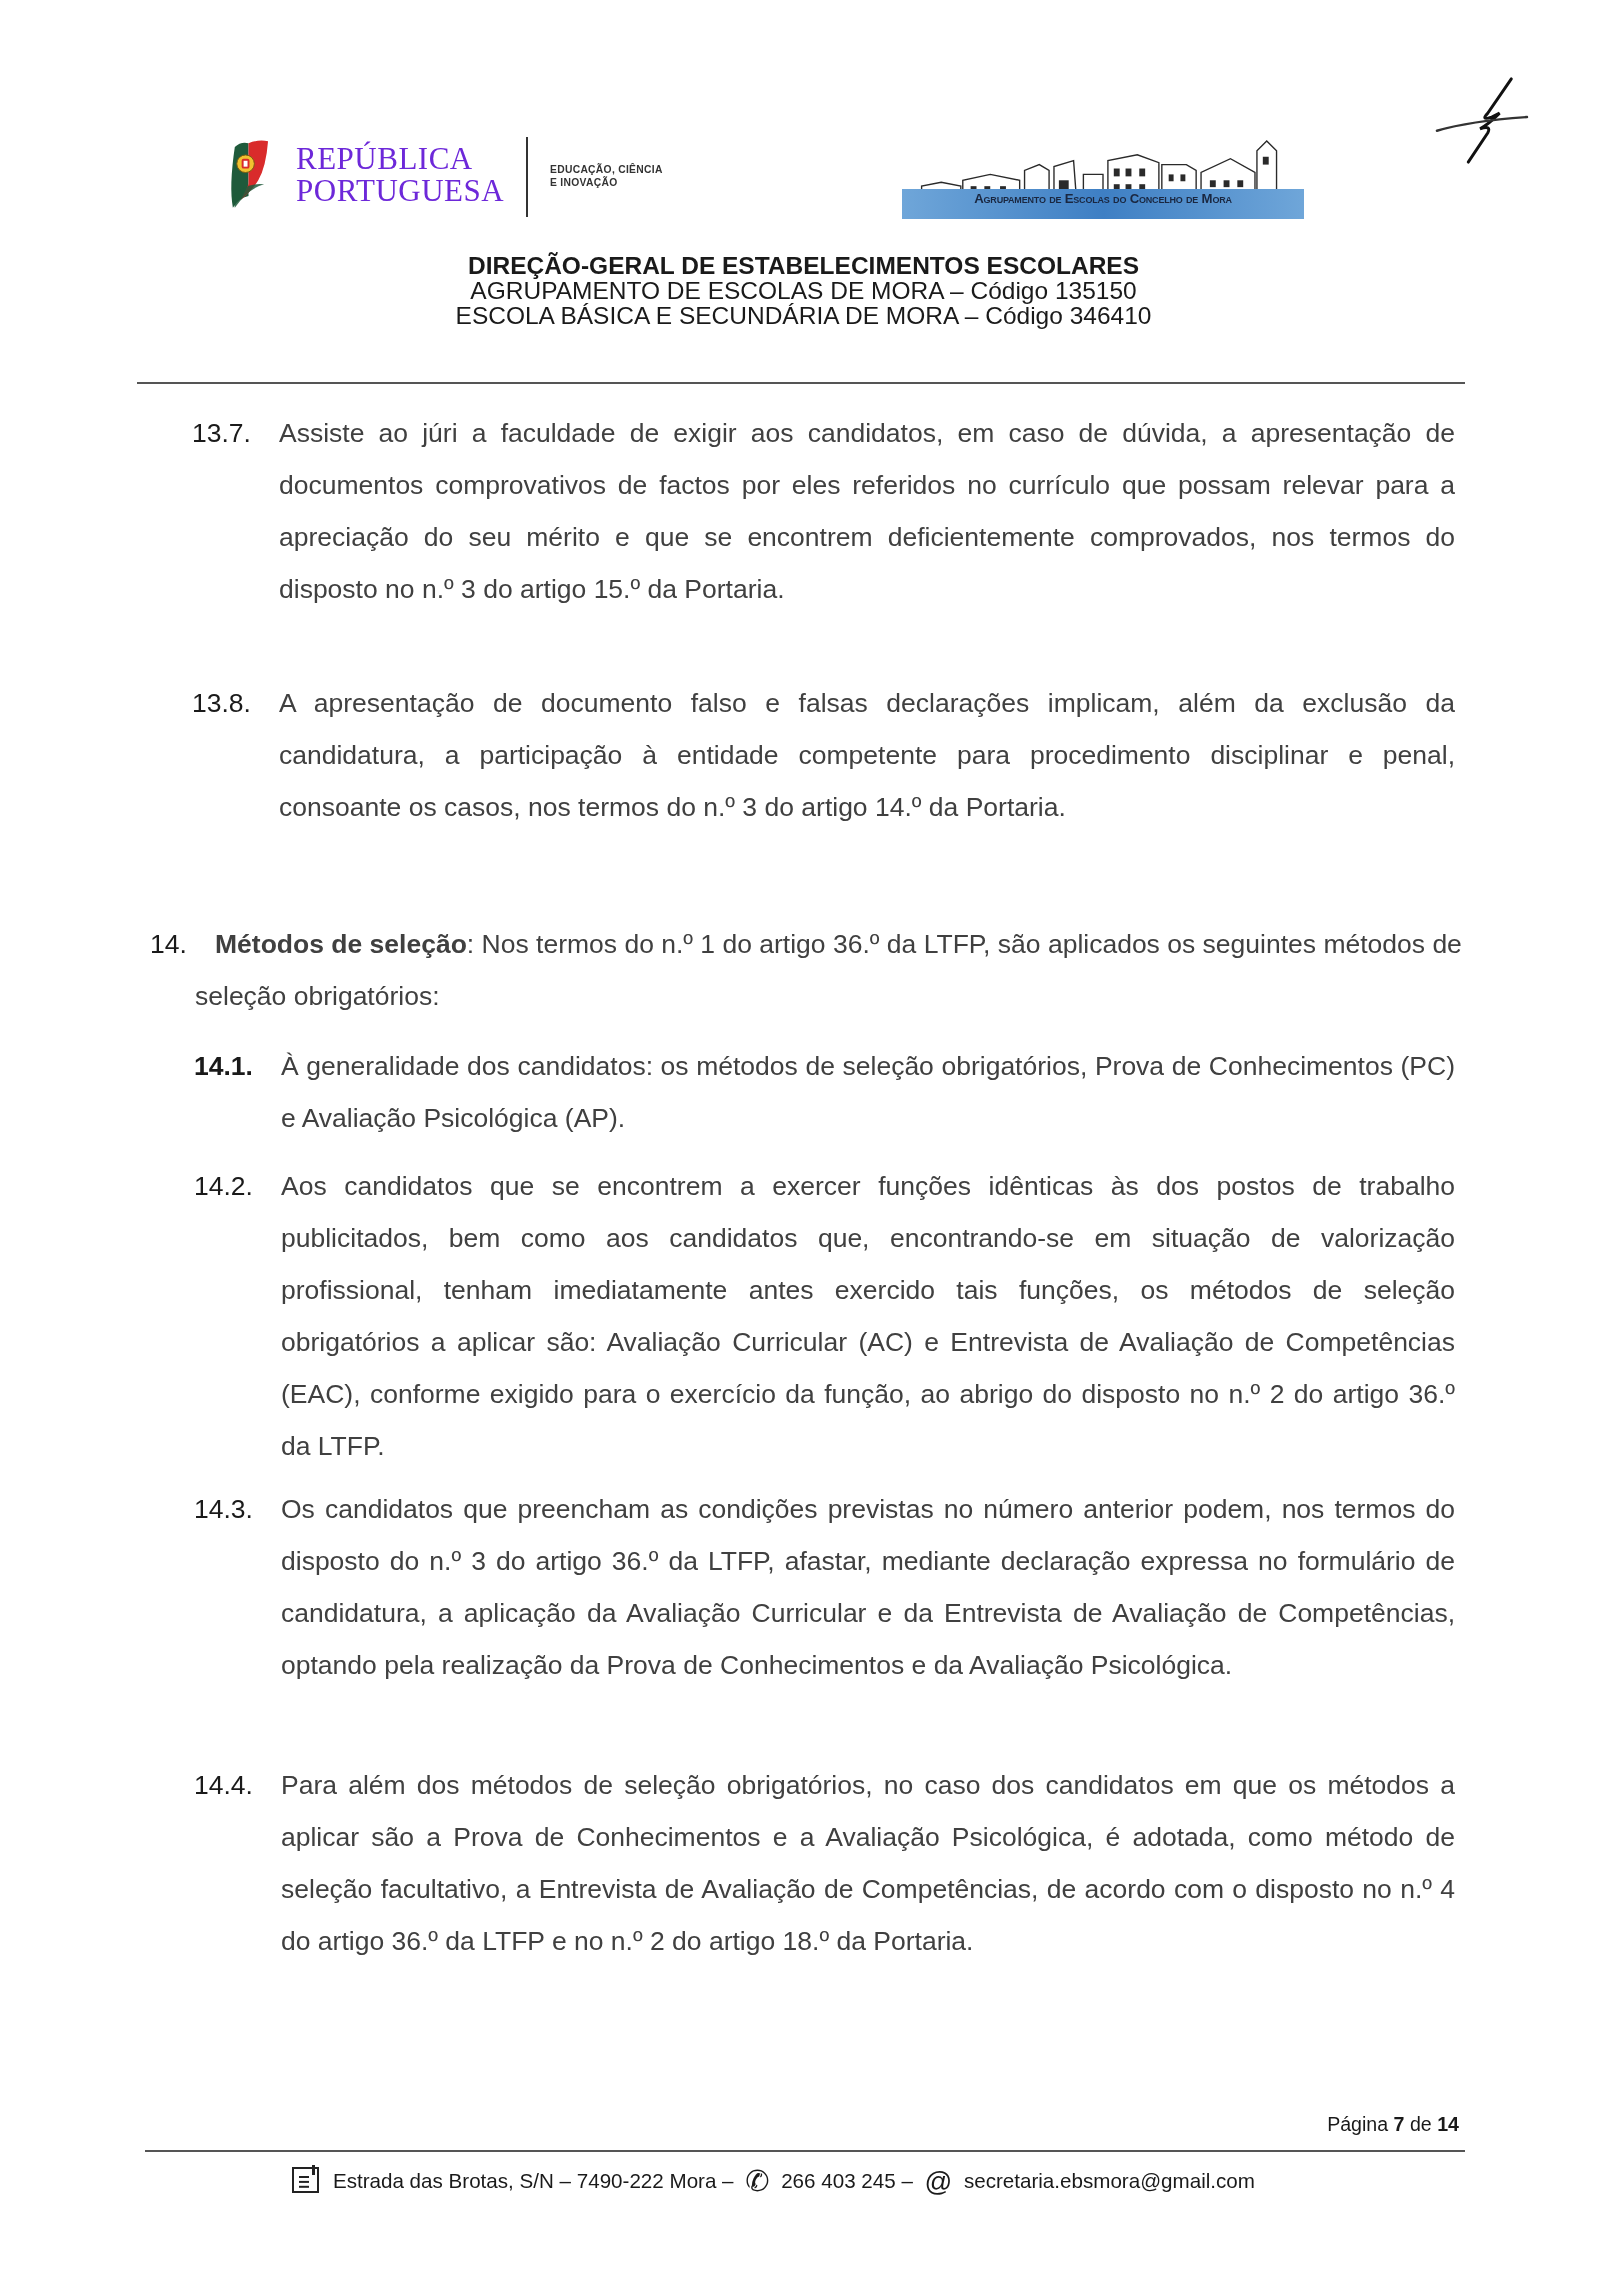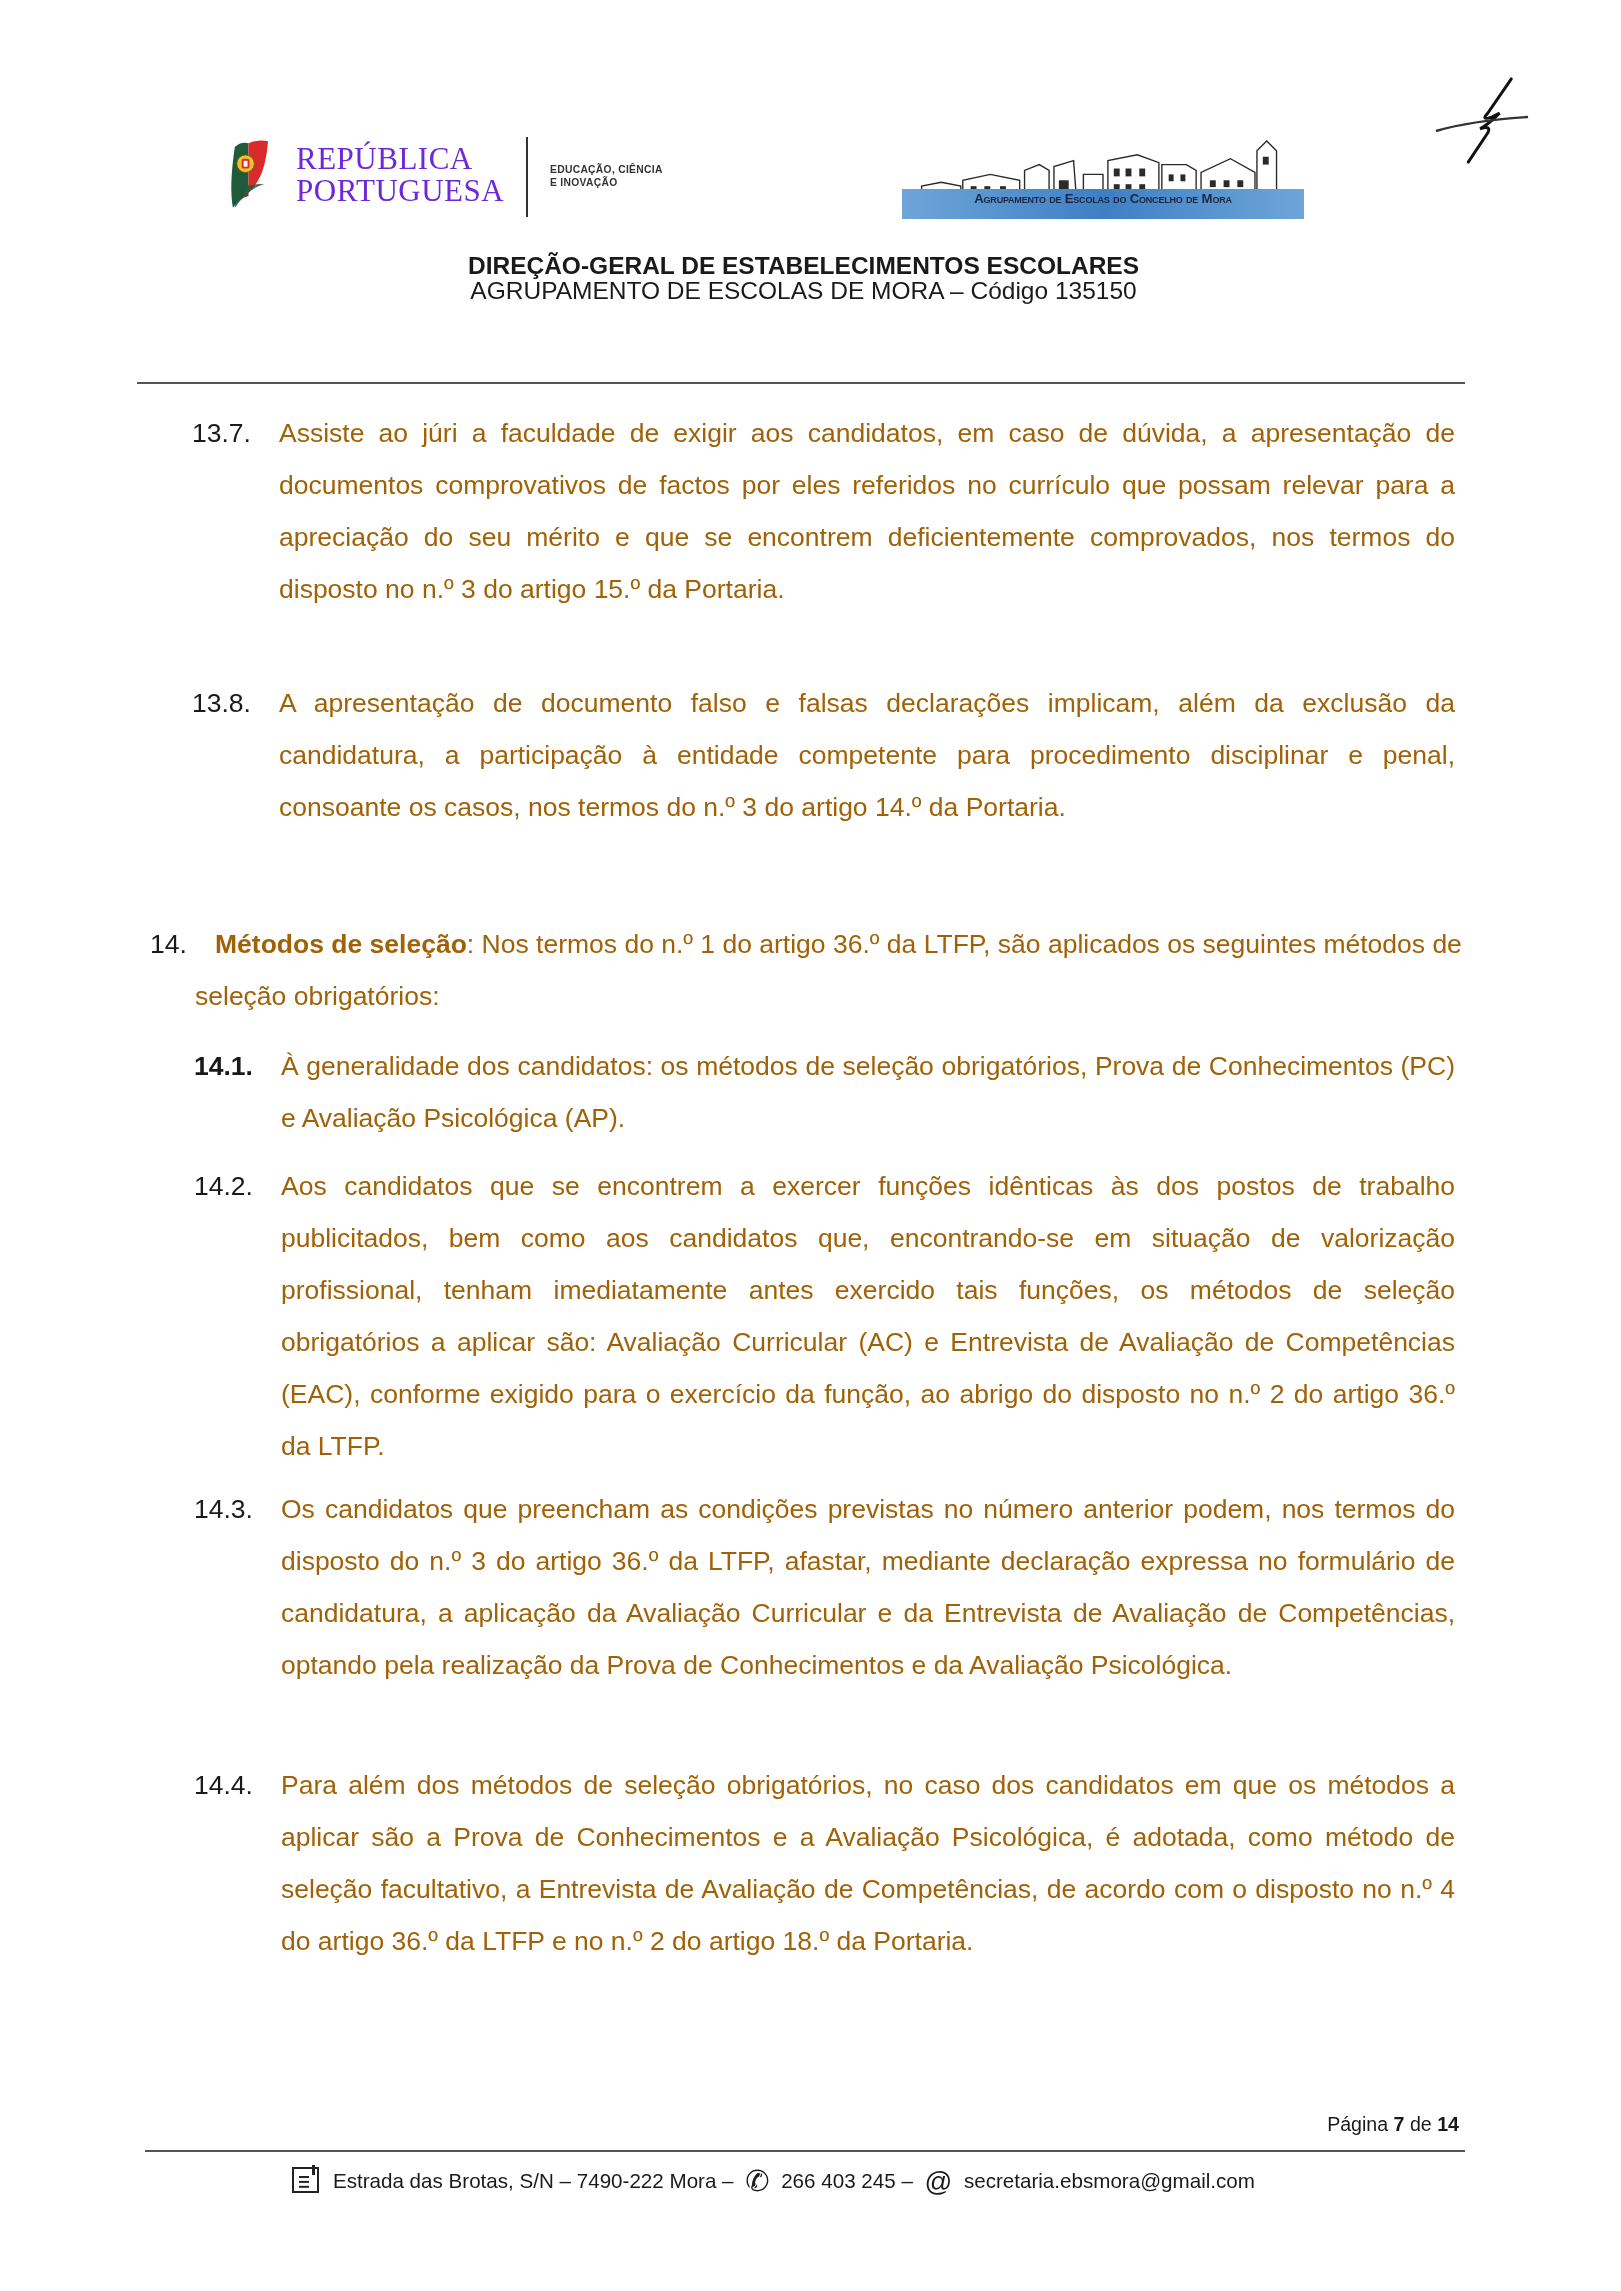--- a/index.html
+++ b/index.html
@@ -24,21 +24,21 @@
   .signature { position: absolute; left: 1431px; top: 74px; width: 98px; height: 93px; }
 
   
   .inst { position: absolute; left: 137px; top: 253px; width: 1333px; text-align: center;
           font-family: "Liberation Sans", sans-serif; font-size: 24.5px; line-height: 25px; color: #1a1a1a; }
   .inst .l1 { font-weight: bold; }
   .rule-top { position: absolute; left: 137px; top: 382px; width: 1328px; height: 2px; background: #555; }
 
   
   .para { position: absolute; font-family: "Liberation Sans", sans-serif; font-size: 26.5px;
-          line-height: 52px; color: #a16207; }
+          line-height: 52px; color: #404040; }
   .num { position: absolute; font-family: "Liberation Sans", sans-serif; font-size: 26.5px; line-height: 52px; }
   .just { text-align: justify; text-align-last: left; }
   .bold { font-weight: bold; margin-left: 20px; }
 
   
   .page-num { position: absolute; right: 162px; top: 2113px; font-size: 19.6px; color: #1a1a1a; }
   .page-num b { font-weight: bold; }
   .rule-bottom { position: absolute; left: 145px; top: 2150px; width: 1320px; height: 2px; background: #555; }
   .footer { position: absolute; left: 292px; top: 2166px; font-size: 20.6px; color: #1a1a1a; white-space: nowrap; }
   .footer .ico { display: inline-block; vertical-align: middle; }
@@ -105,20 +105,21 @@
 </div>
 
 <svg class="signature" viewBox="0 0 100 95">
   <path d="M82 5 L58 40 Q50 48 62 44 L70 40 Q58 52 50 56 Q62 52 58 60 L38 90" fill="none" stroke="#111" stroke-width="3" stroke-linecap="round"></path>
   <path d="M6 58 Q40 48 98 44" fill="none" stroke="#333" stroke-width="2.5" stroke-linecap="round"></path>
 </svg>
 
 <div class="inst">
   <div class="l1">DIREÇÃO-GERAL DE ESTABELECIMENTOS ESCOLARES</div>
   <div>AGRUPAMENTO DE ESCOLAS DE MORA – Código 135150</div>
+  <div>ESCOLA BÁSICA E SECUNDÁRIA DE MORA – Código 346410</div>
 </div>
 <div class="rule-top"></div>
 
 <div class="num" style="left:192px; top:407px;">13.7.</div>
 <div class="para just" style="left:279px; top:407px; width:1176px;">Assiste ao júri a faculdade de exigir aos candidatos, em caso de dúvida, a apresentação de documentos comprovativos de factos por eles referidos no currículo que possam relevar para a apreciação do seu mérito e que se encontrem deficientemente comprovados, nos termos do disposto no n.º 3 do artigo 15.º da Portaria.</div>
 
 <div class="num" style="left:192px; top:677px;">13.8.</div>
 <div class="para just" style="left:279px; top:677px; width:1176px;">A apresentação de documento falso e falsas declarações implicam, além da exclusão da candidatura, a participação à entidade competente para procedimento disciplinar e penal, consoante os casos, nos termos do n.º 3 do artigo 14.º da Portaria.</div>
 
 <div class="num" style="left:150px; top:918px;">14.</div>

